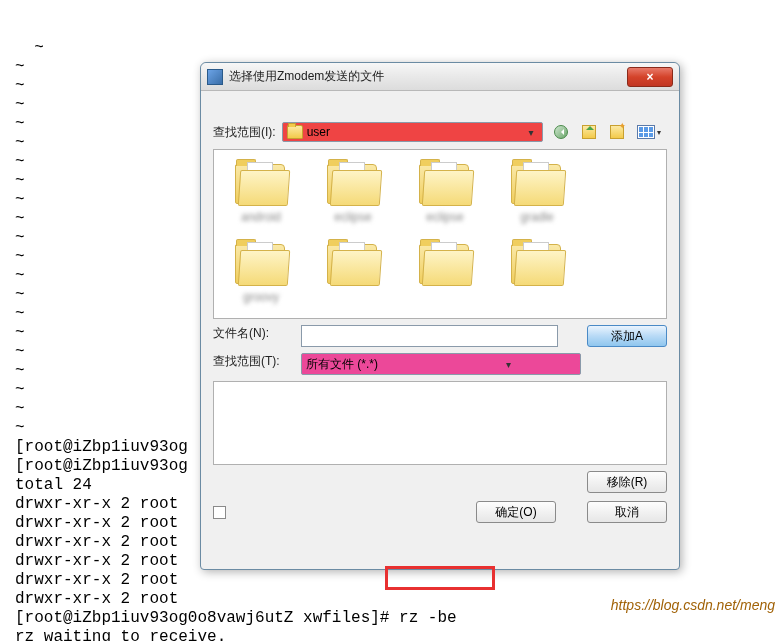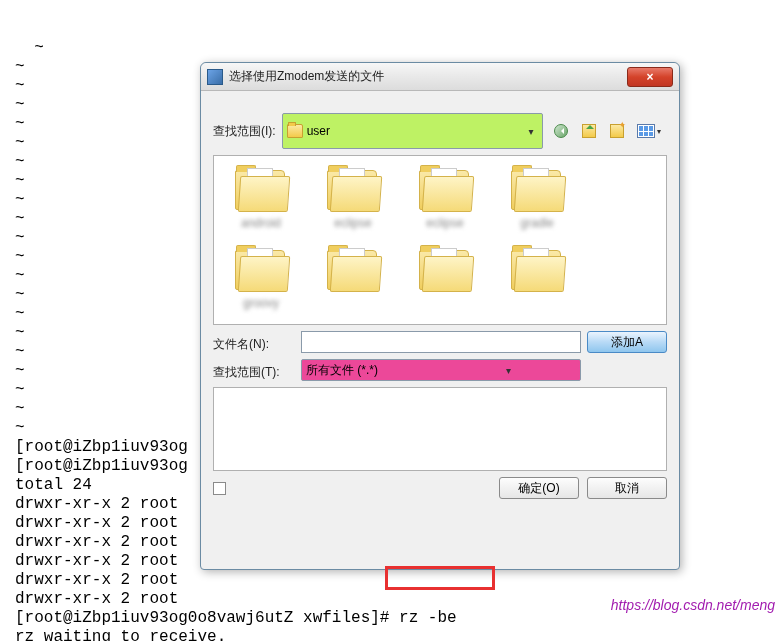--- a/index.html
+++ b/index.html
@@ -1,31 +1,31 @@
 <!DOCTYPE html>
 <html><head>
 <meta charset="utf-8">
 <style>
   * { box-sizing: border-box; margin: 0; padding: 0; }
   body { width: 783px; height: 641px; background: #fff; font-family: "Microsoft YaHei", "SimSun", Tahoma, sans-serif; font-size: 12px; position: relative; overflow: hidden; }
   
   .terminal { position: absolute; left: 15px; top: 20px; font-family: "Courier New", monospace; font-size: 16px; line-height: 19px; color: #000; white-space: pre; }
   
-  .dialog { position: absolute; left: 200px; top: 62px; width: 480px; height: 508px; background: #f0f0f0; border: 1px solid #6b8ba3; border-radius: 6px 6px 4px 4px; box-shadow: 2px 2px 10px rgba(0,0,0,0.3); display: flex; flex-direction: column; }
+  .dialog { position: absolute; left: 200px; top: 62px; width: 480px; height: 508px; background: #f0f0f0; border: 1px solid #6b8ba3; border-radius: 6px 6px 4px 4px; box-shadow: 2px 2px 10px rgba(0,0,0,0.3); display: flex; flex-direction: column; gap: 8px; }
   
   .titlebar { height: 28px; background: linear-gradient(to bottom, #f7f7f7 0%, #eaeaea 45%, #dcdcdc 100%); border-bottom: 1px solid #b8b8b8; border-radius: 6px 6px 0 0; display: flex; align-items: center; padding: 0 6px; }
   .titlebar-icon { width: 16px; height: 16px; background: linear-gradient(135deg,#6ba3e6,#3a6ea8); border:1px solid #2a5a8a; margin-right: 6px; }
   .titlebar-text { flex: 1; font-size: 12px; color: #222; }
   .close-btn { width: 46px; height: 20px; background: linear-gradient(to bottom,#e87a6a 0%, #d4432a 50%, #c13522 100%); border: 1px solid #8a2a1a; border-radius: 3px; display:flex; align-items:center; justify-content:center; color:#fff; font-size:12px; font-weight:bold; cursor:pointer; }
   
   .dlg-body { flex:1; padding: 22px 12px 10px 12px; display:flex; flex-direction:column; }
   
   .lookin-row { display:flex; align-items:center; gap:6px; margin-bottom:6px; }
   .lbl { font-size:12px; color:#222; }
-  .combo { flex:1; height:36px; border:1px solid #8a9aaa; background:#bef264; border-radius:2px; display:flex; align-items:center; padding:0 4px; gap:4px; }
+  .combo { flex:1; height:20px; border:1px solid #8a9aaa; background:#ef4444; border-radius:2px; display:flex; align-items:center; padding:0 4px; gap:4px; }
   .combo .folder-small { width:16px; height:14px; background:linear-gradient(to bottom,#fce9a3,#f3ca4a); border:1px solid #c8a030; border-radius:1px 2px 1px 1px; position:relative; }
   .combo .folder-small::before{content:"";position:absolute;top:-3px;left:0;width:6px;height:3px;background:#f3ca4a;border:1px solid #c8a030;border-bottom:none;border-radius:1px 1px 0 0;}
   .combo-text { flex:1; font-size:12px; }
   .combo-arrow { width:14px; text-align:center; color:#333; font-size:10px; }
   
   .toolbar { display:flex; gap:4px; }
   .tool-btn { width:24px; height:22px; border:1px solid transparent; border-radius:3px; display:flex; align-items:center; justify-content:center; cursor:pointer; }
   .ico-back { width:14px;height:14px;border-radius:50%;background:linear-gradient(135deg,#cfe6cf,#6aa66a);border:1px solid #4a8a4a;position:relative;}
   .ico-back::after{content:"";position:absolute;left:3px;top:3px;border:3px solid transparent;border-right-color:#fff;}
   .ico-up { width:14px;height:14px;background:linear-gradient(to bottom,#fce9a3,#f3ca4a);border:1px solid #c8a030;position:relative;}
@@ -39,38 +39,38 @@
   .file-pane { height:170px; border:1px solid #b0b0b0; background:#fff; margin-bottom:6px; overflow:hidden; padding:10px 6px; }
   .file-grid { display:flex; flex-wrap:wrap; gap:0 10px; }
   .file-item { width:82px; display:flex; flex-direction:column; align-items:center; gap:4px; margin-bottom:16px;}
   .folder-icon { width:56px; height:46px; position:relative; }
   .folder-back { position:absolute; left:2px; top:4px; width:50px; height:40px; background:linear-gradient(to bottom,#fae9a8,#f0ce5e); border-radius:2px 4px 2px 2px; border:1px solid #d4b24a; }
   .folder-back::before{content:"";position:absolute;top:-6px;left:0;width:18px;height:6px;background:#f0ce5e;border:1px solid #d4b24a;border-bottom:none;border-radius:2px 2px 0 0;}
   .folder-front { position:absolute; left:6px; top:10px; width:50px; height:36px; background:linear-gradient(to bottom,#fef4c6,#f5da78); border-radius:2px; border:1px solid #d4b24a; transform:skewX(-4deg); }
   .folder-paper { position:absolute; left:14px; top:2px; width:26px; height:32px; background:#fff; border:1px solid #ccc; }
   .file-label { font-size:12px; color:#888; filter:blur(2px); width:70px; text-align:center; overflow:hidden; white-space:nowrap;}
   
-  .field-row { display:flex; align-items:flex-end; gap:6px; margin-bottom:6px; }
+  .field-row { display:flex; align-items:flex-start; gap:6px; margin-bottom:6px; }
   .field-row .lbl { width:82px; }
   .text-input { flex:1; height:22px; border:1px solid #8a9aaa; background:#fff; padding:0 4px; font-family:inherit; font-size:12px; }
   .type-combo { flex:1; height:22px; border:1px solid #8a9aaa; background:#ec4899; border-radius:2px; display:flex; align-items:center; padding:0 4px; }
   .type-combo span{flex:1;}
-  .btn { width:80px; height:22px; background:linear-gradient(to bottom,#fdfdfd,#e6e6e6); border:1px solid #8a8a8a; border-radius:3px; font-size:12px; cursor:pointer; font-family:inherit;}
+  .btn { width:80px; height:22px; background:linear-gradient(to bottom,#fdfdfd,#e6e6e6); border:1px solid #8a8a8a; border-radius:3px; font-size:12px; cursor:pointer; font-family:inherit;margin-left:23px;}
   .btn-primary { background:linear-gradient(to bottom,#eaf4fe,#b8daf6,#8fc6ee); border-color:#4a8ac6; }
   
   .send-list { height:84px; border:1px solid #b0b0b0; background:#fff; margin-bottom:6px; }
   .remove-row { display:flex; justify-content:flex-end; margin-bottom:8px;}
   
   .bottom-row { display:flex; align-items:center; gap:8px; }
   .chk { width:13px;height:13px;border:1px solid #8a8a8a;background:#fff; }
   .bottom-row .spacer{flex:1;}
   
   .highlight-box { position:absolute; left:385px; top:566px; width:110px; height:24px; border:3px solid #e83030; pointer-events:none; }
   
-  .watermark { position:absolute; right:8px; bottom:28px; font-size:14px; color:#a21caf; font-style:italic; }
+  .watermark { position:absolute; right:8px; bottom:28px; font-size:14px; color:#a16207; font-style:italic; }
 </style>
 </head>
 <body>
 
 <div class="terminal">
   <span>~
 ~
 ~
 ~
 ~
@@ -221,20 +221,23 @@
     <div class="field-row">
       <span class="lbl">查找范围(T):</span>
       <div class="type-combo">
         <span>所有文件 (*.*)</span>
         <span class="combo-arrow">▾</span>
       </div>
       <div style="width:80px;"></div>
     </div>
 
     <div class="send-list"></div>
+    <div class="remove-row">
+      <button class="btn">移除(R)</button>
+    </div>
 
     <div class="bottom-row">
       <div class="chk"></div>
       <div class="spacer"></div>
       <button class="btn">确定(O)</button>
       <button class="btn">取消</button>
     </div>
 
   </div>
 </div>

